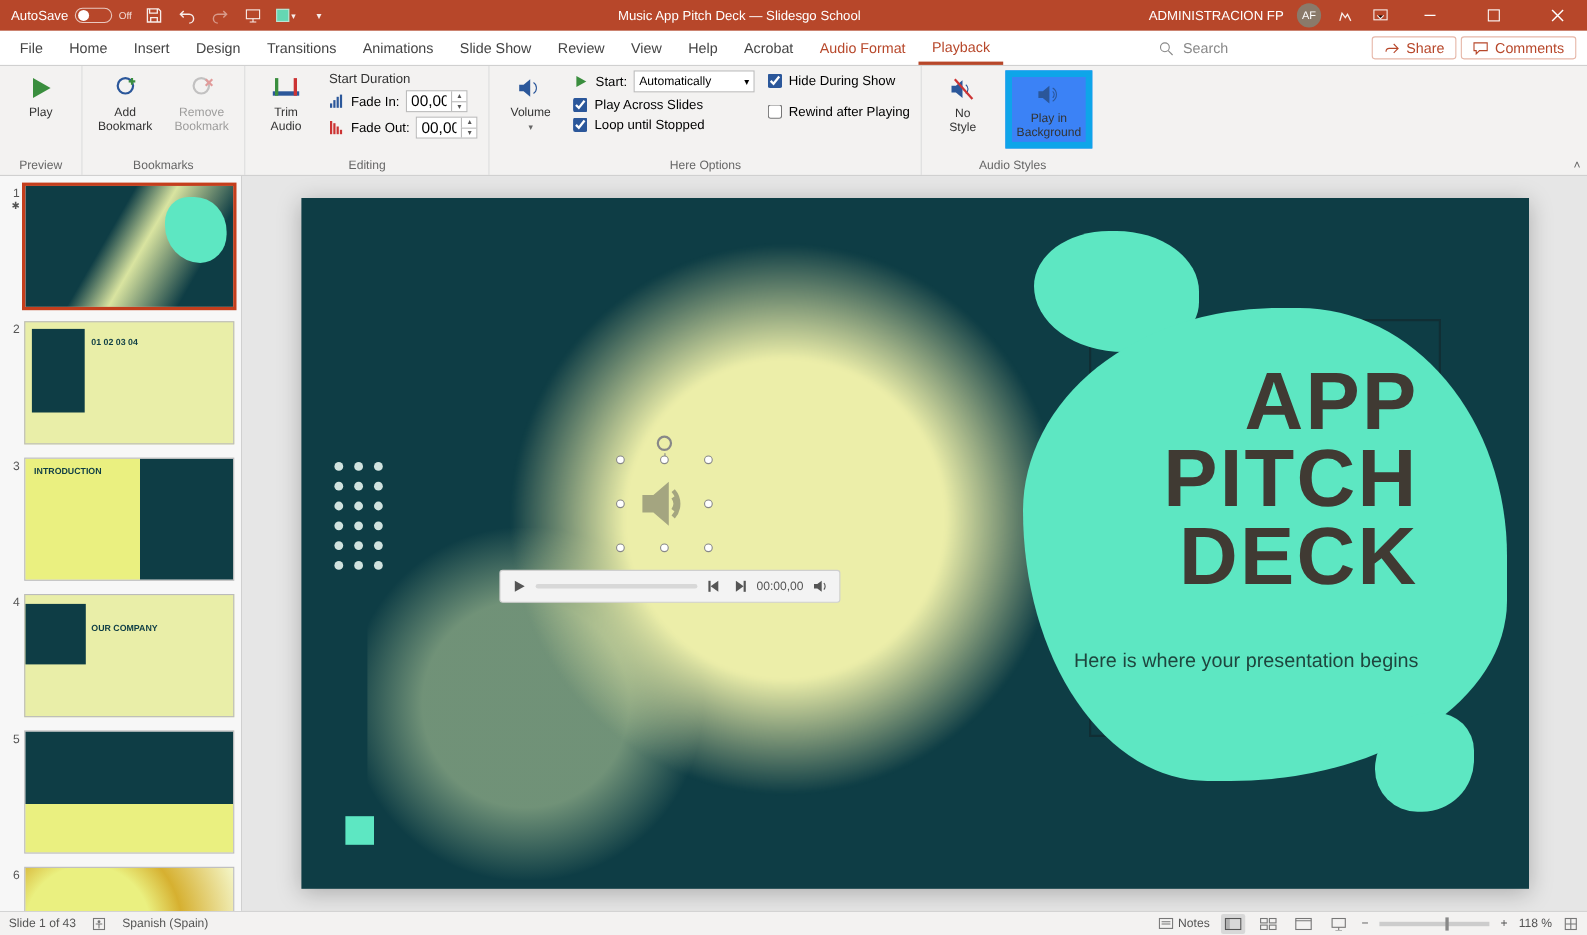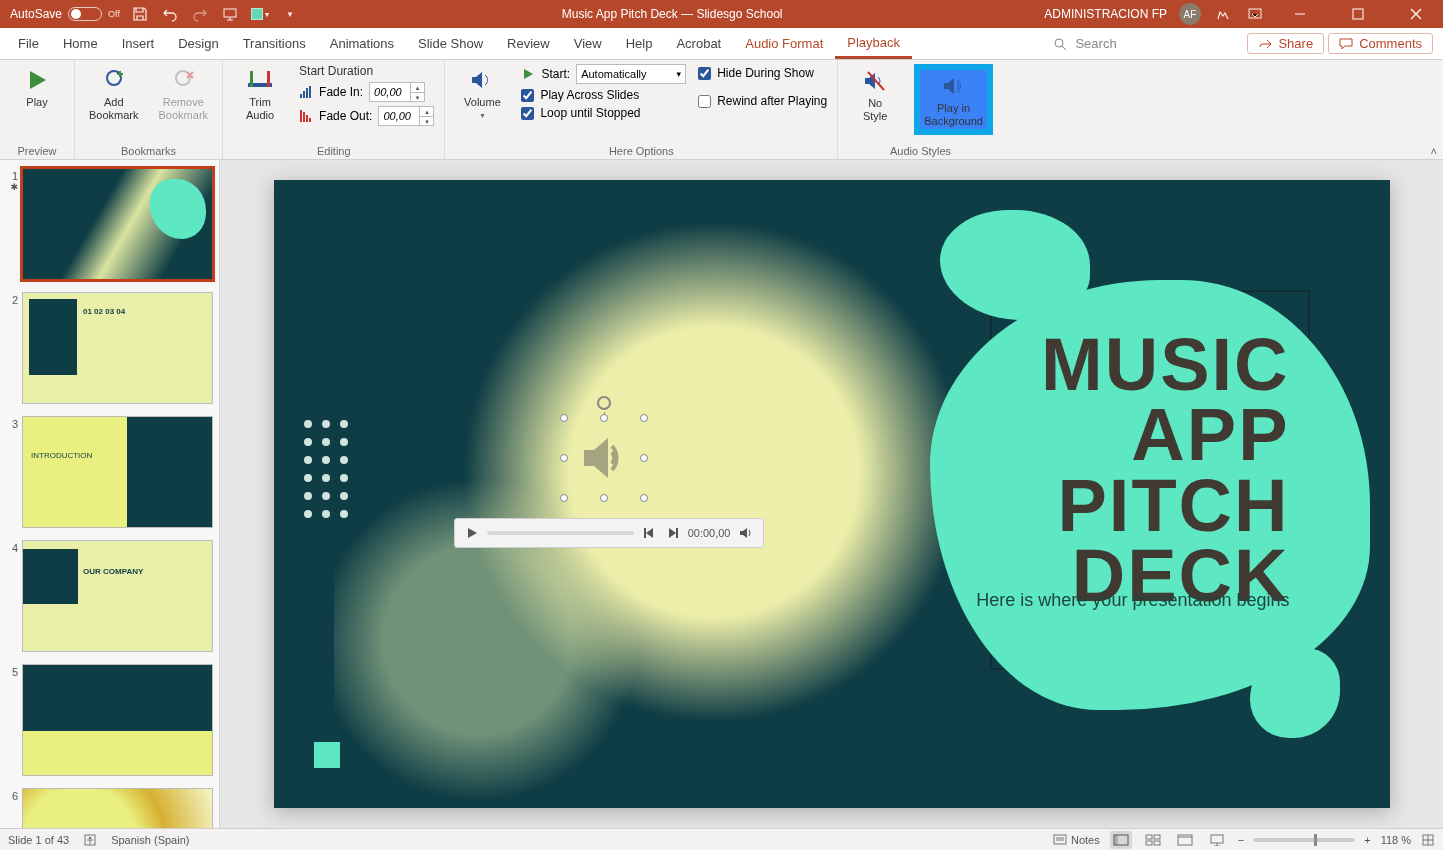--- a/index.html
+++ b/index.html
@@ -30,21 +30,21 @@
 .ribbon { height: 100px; background: #f3f2f1; border-bottom: 1px solid #d0d0d0; display: flex; position: relative; }
 .group { border-right: 1px solid #ddd; padding: 4px 10px 2px; display: flex; flex-direction: column; justify-content: space-between; }
 .group-label { text-align: center; font-size: 11px; color: #666; padding-top: 2px; }
 .group-body { display: flex; align-items: flex-start; gap: 12px; flex: 1; }
 .big-btn { display: flex; flex-direction: column; align-items: center; justify-content: center; gap: 2px; font-size: 11px; color: #333; padding: 2px 4px; min-width: 54px; text-align: center; line-height: 1.15; }
 .big-btn.disabled { opacity: .45; }
 .big-icon { width: 28px; height: 28px; display: flex; align-items: center; justify-content: center; }
 .fade-stack { display: flex; flex-direction: column; gap: 4px; font-size: 12px; }
 .fade-row { display: flex; align-items: center; gap: 6px; }
 .spin { display: flex; align-items: center; border: 1px solid #bbb; background: #fff; height: 20px; }
-.spin input { width: 40px; border: none; font-size: 11px; padding: 0 4px; outline: none; font-style: italic; }
+.spin input { width: 40px; border: none; font-size: 14px; padding: 0 4px; outline: none; }
 .spin .stepper { width: 14px; display: flex; flex-direction: column; }
 .spin .stepper div { height: 9px; border-left: 1px solid #bbb; font-size: 7px; line-height: 9px; text-align: center; color: #555; cursor: pointer; }
 .spin .stepper div + div { border-top: 1px solid #bbb; }
 .chk-stack { display: flex; flex-direction: column; gap: 4px; font-size: 12px; justify-content: center; }
 .chk-row { display: flex; align-items: center; gap: 6px; }
 .start-row { display: flex; align-items: center; gap: 6px; font-size: 12px; }
 .start-select { border: 1px solid #bbb; background: #fff; height: 20px; font-size: 11px; padding: 0 4px; width: 110px; display: flex; align-items: center; justify-content: space-between; cursor: pointer; }
 .ribbon-collapse { position: absolute; right: 6px; bottom: 2px; font-size: 11px; color: #666; }
 
 .style-btn { border: 1px solid transparent; }
@@ -400,21 +400,21 @@
     <div class="thumb-row">
         <div class="thumb-num">2</div>
         <div class="thumb t2">
           <div style="position:absolute;left:6px;top:6px;width:48px;height:76px;background:#0e3d45"></div>
           <div style="position:absolute;left:60px;top:14px;font-size:8px;color:#0e3d45;font-weight:bold">01 02 03 04</div>
         </div>
       </div>
     <div class="thumb-row">
         <div class="thumb-num">3</div>
         <div class="thumb t3">
-          <div style="position:absolute;left:8px;top:34px;font-size:8px;font-weight:normal;color:#0e3d45">INTRODUCTION</div>
+          <div style="position:absolute;left:8px;top:7px;font-size:8px;font-weight:bold;color:#0e3d45">INTRODUCTION</div>
         </div>
       </div>
     <div class="thumb-row">
         <div class="thumb-num">4</div>
         <div class="thumb t4">
           <div style="position:absolute;left:60px;top:26px;font-size:8px;font-weight:bold;color:#0e3d45;white-space:pre-line">OUR COMPANY</div>
         </div>
       </div>
     <div class="thumb-row">
         <div class="thumb-num">5</div>
@@ -454,21 +454,20 @@
           <span></span>
           <span></span>
           <span></span>
           <span></span>
           <span></span>
           <span></span>
           <span></span>
           <span></span>
       </div>
       <div class="slide-title">
-        <div>MUSIC</div>
         <div>APP PITCH</div>
         <div>DECK</div>
       </div>
       <div class="slide-sub">Here is where your presentation begins</div>
       <div class="small-sq"></div>
 
       <div class="audio-sel">
         <div class="sel-rot"></div>
         <div class="sel-handle" style="left:-4px;top:-4px"></div>
         <div class="sel-handle" style="right:-4px;top:-4px"></div>

